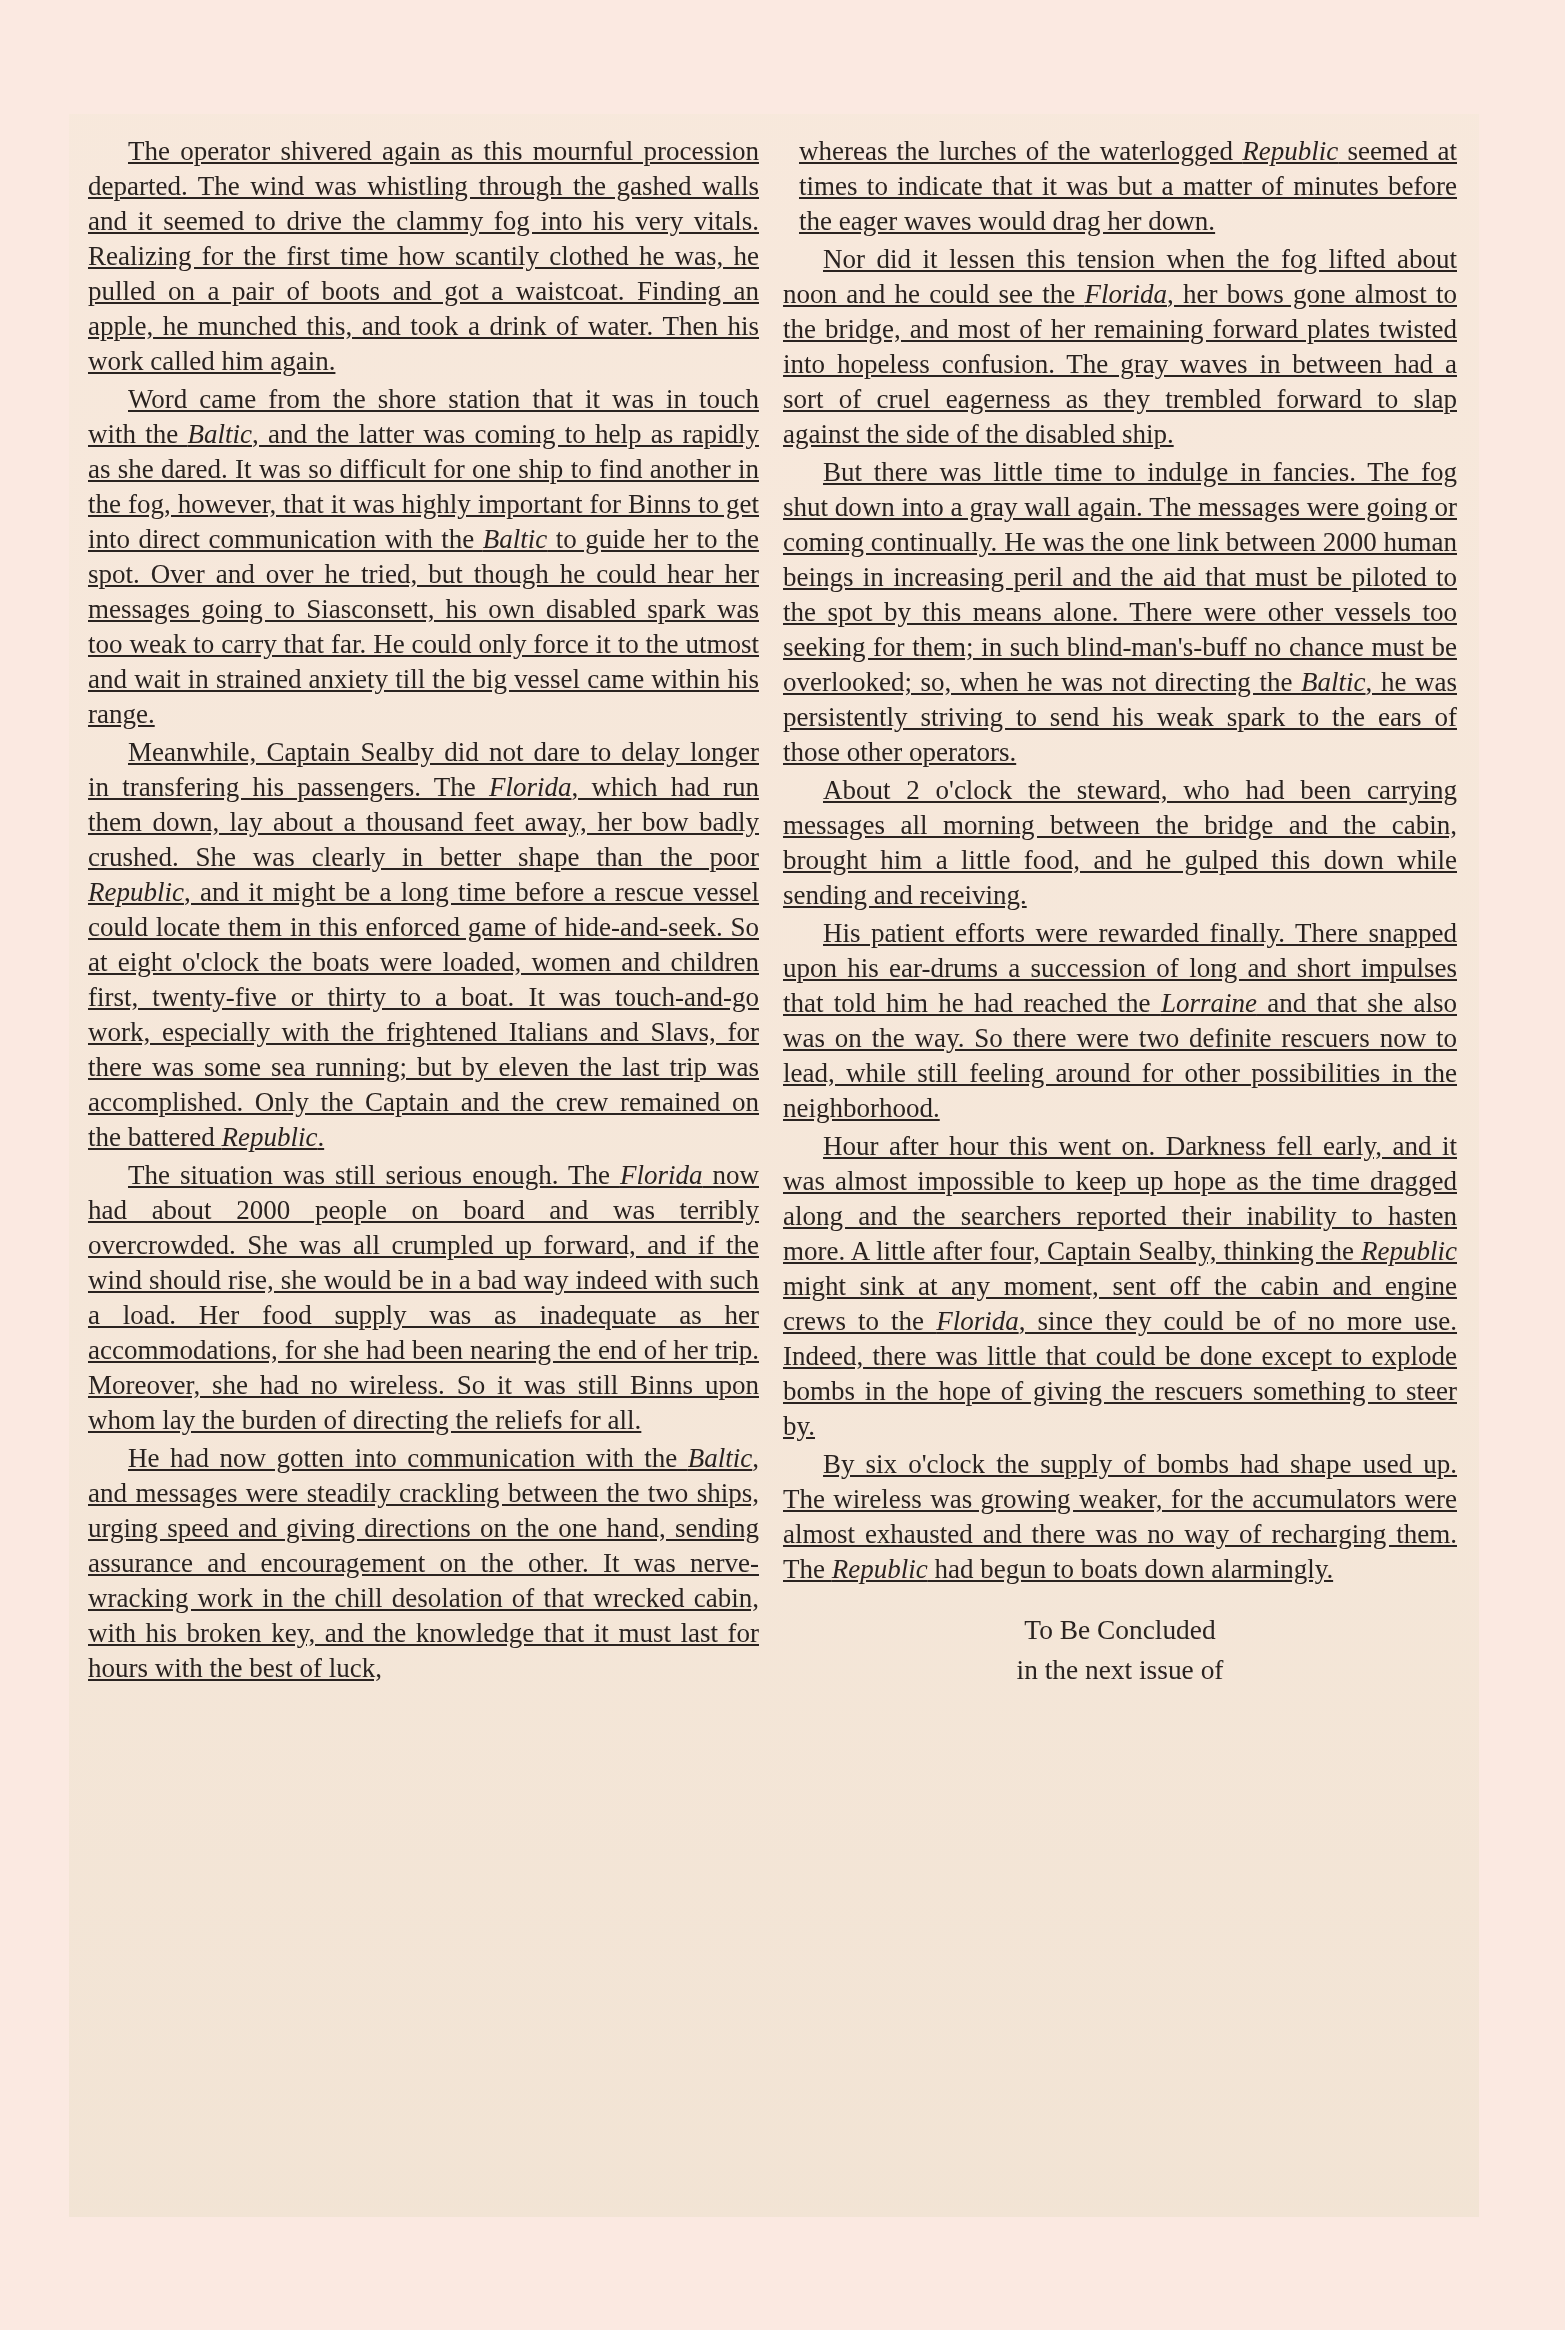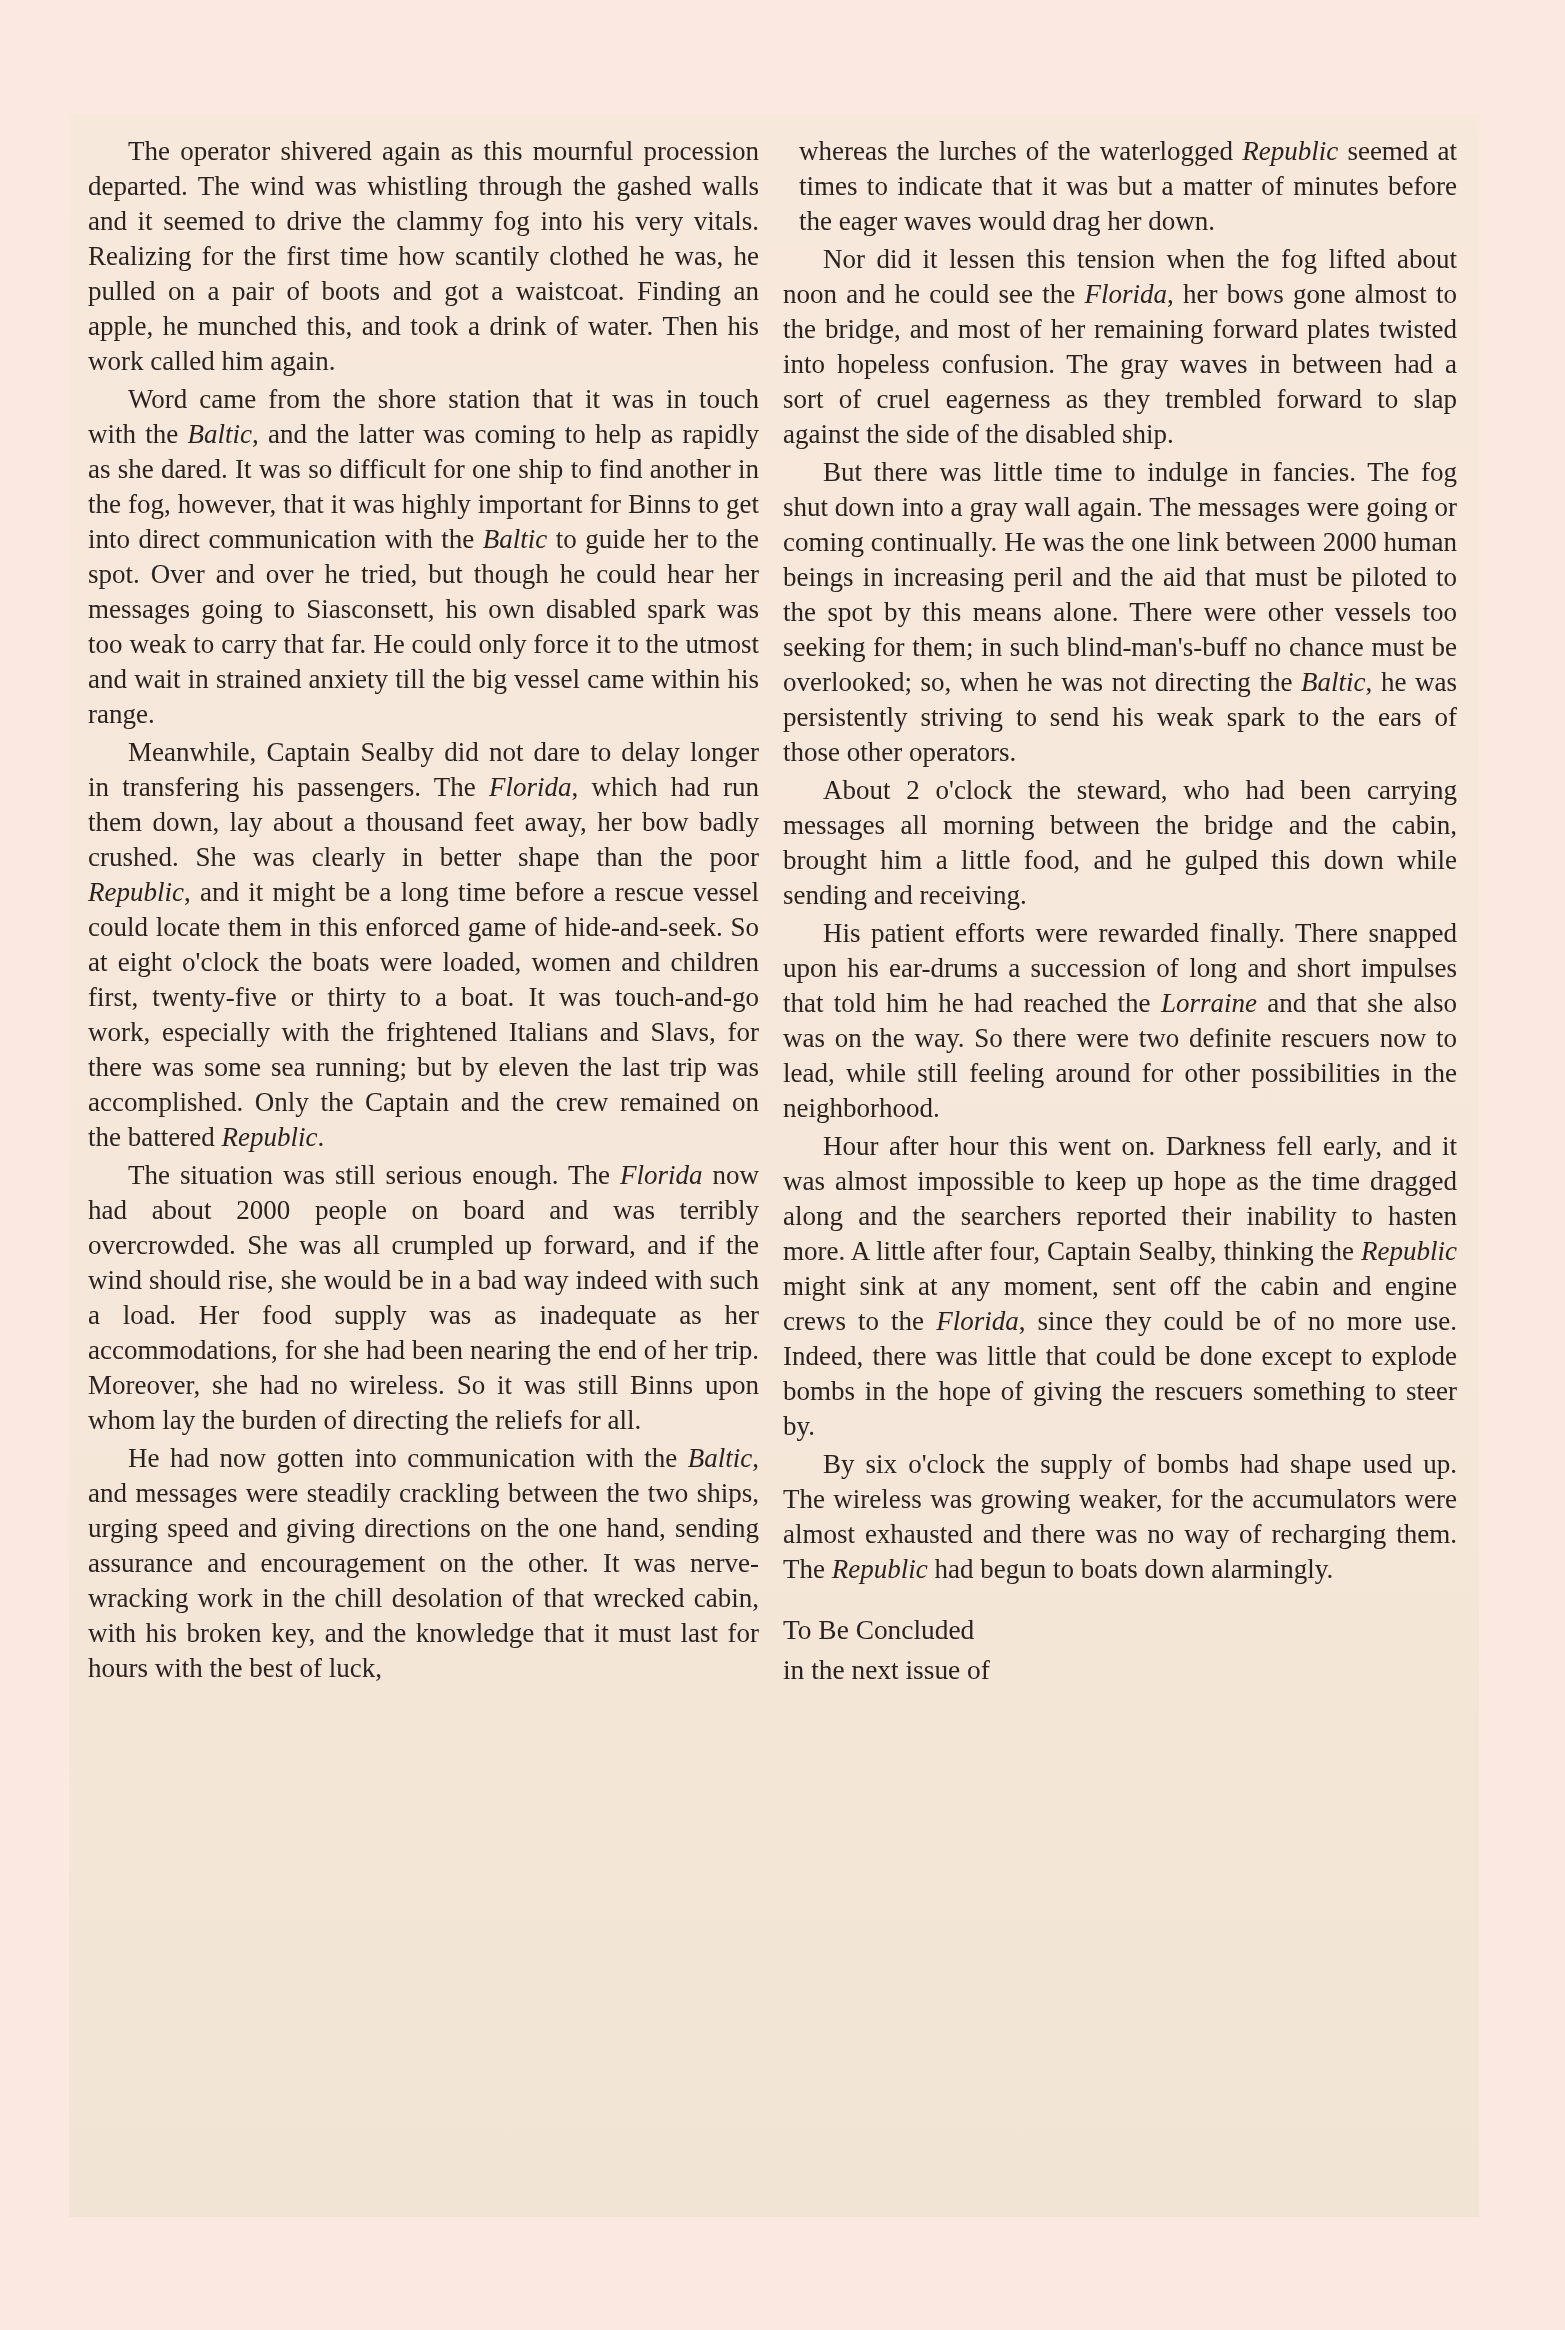--- a/index.html
+++ b/index.html
@@ -18,25 +18,25 @@
   .column {
     position: absolute; top: 134px;
     width: 671px;
     font-size: 27px;
     line-height: 35px;
     text-align: justify;
     hyphens: manual;
   }
   .col-left { left: 88px; }
   .col-right { left: 783px; width: 674px; }
-  .para { margin: 0 0 3px 0; text-indent: 40px; }
+  .para { margin: 0 0 3px 0; text-indent: 40px; text-decoration: underline; }
   .para.cont { text-indent: 0; margin-left: 16px; }
   .ship { font-style: italic; }
   .end-note {
-    text-align: left;
+    text-align: center;
     margin-top: 23px;
     font-size: 27.4px;
     line-height: 40px;
   }
   .end-note .mag { font-weight: bold; letter-spacing: 0.8px; font-size: 29px; }
 </style>
 </head>
 <body>
 
 <div class="page-tint"></div>

